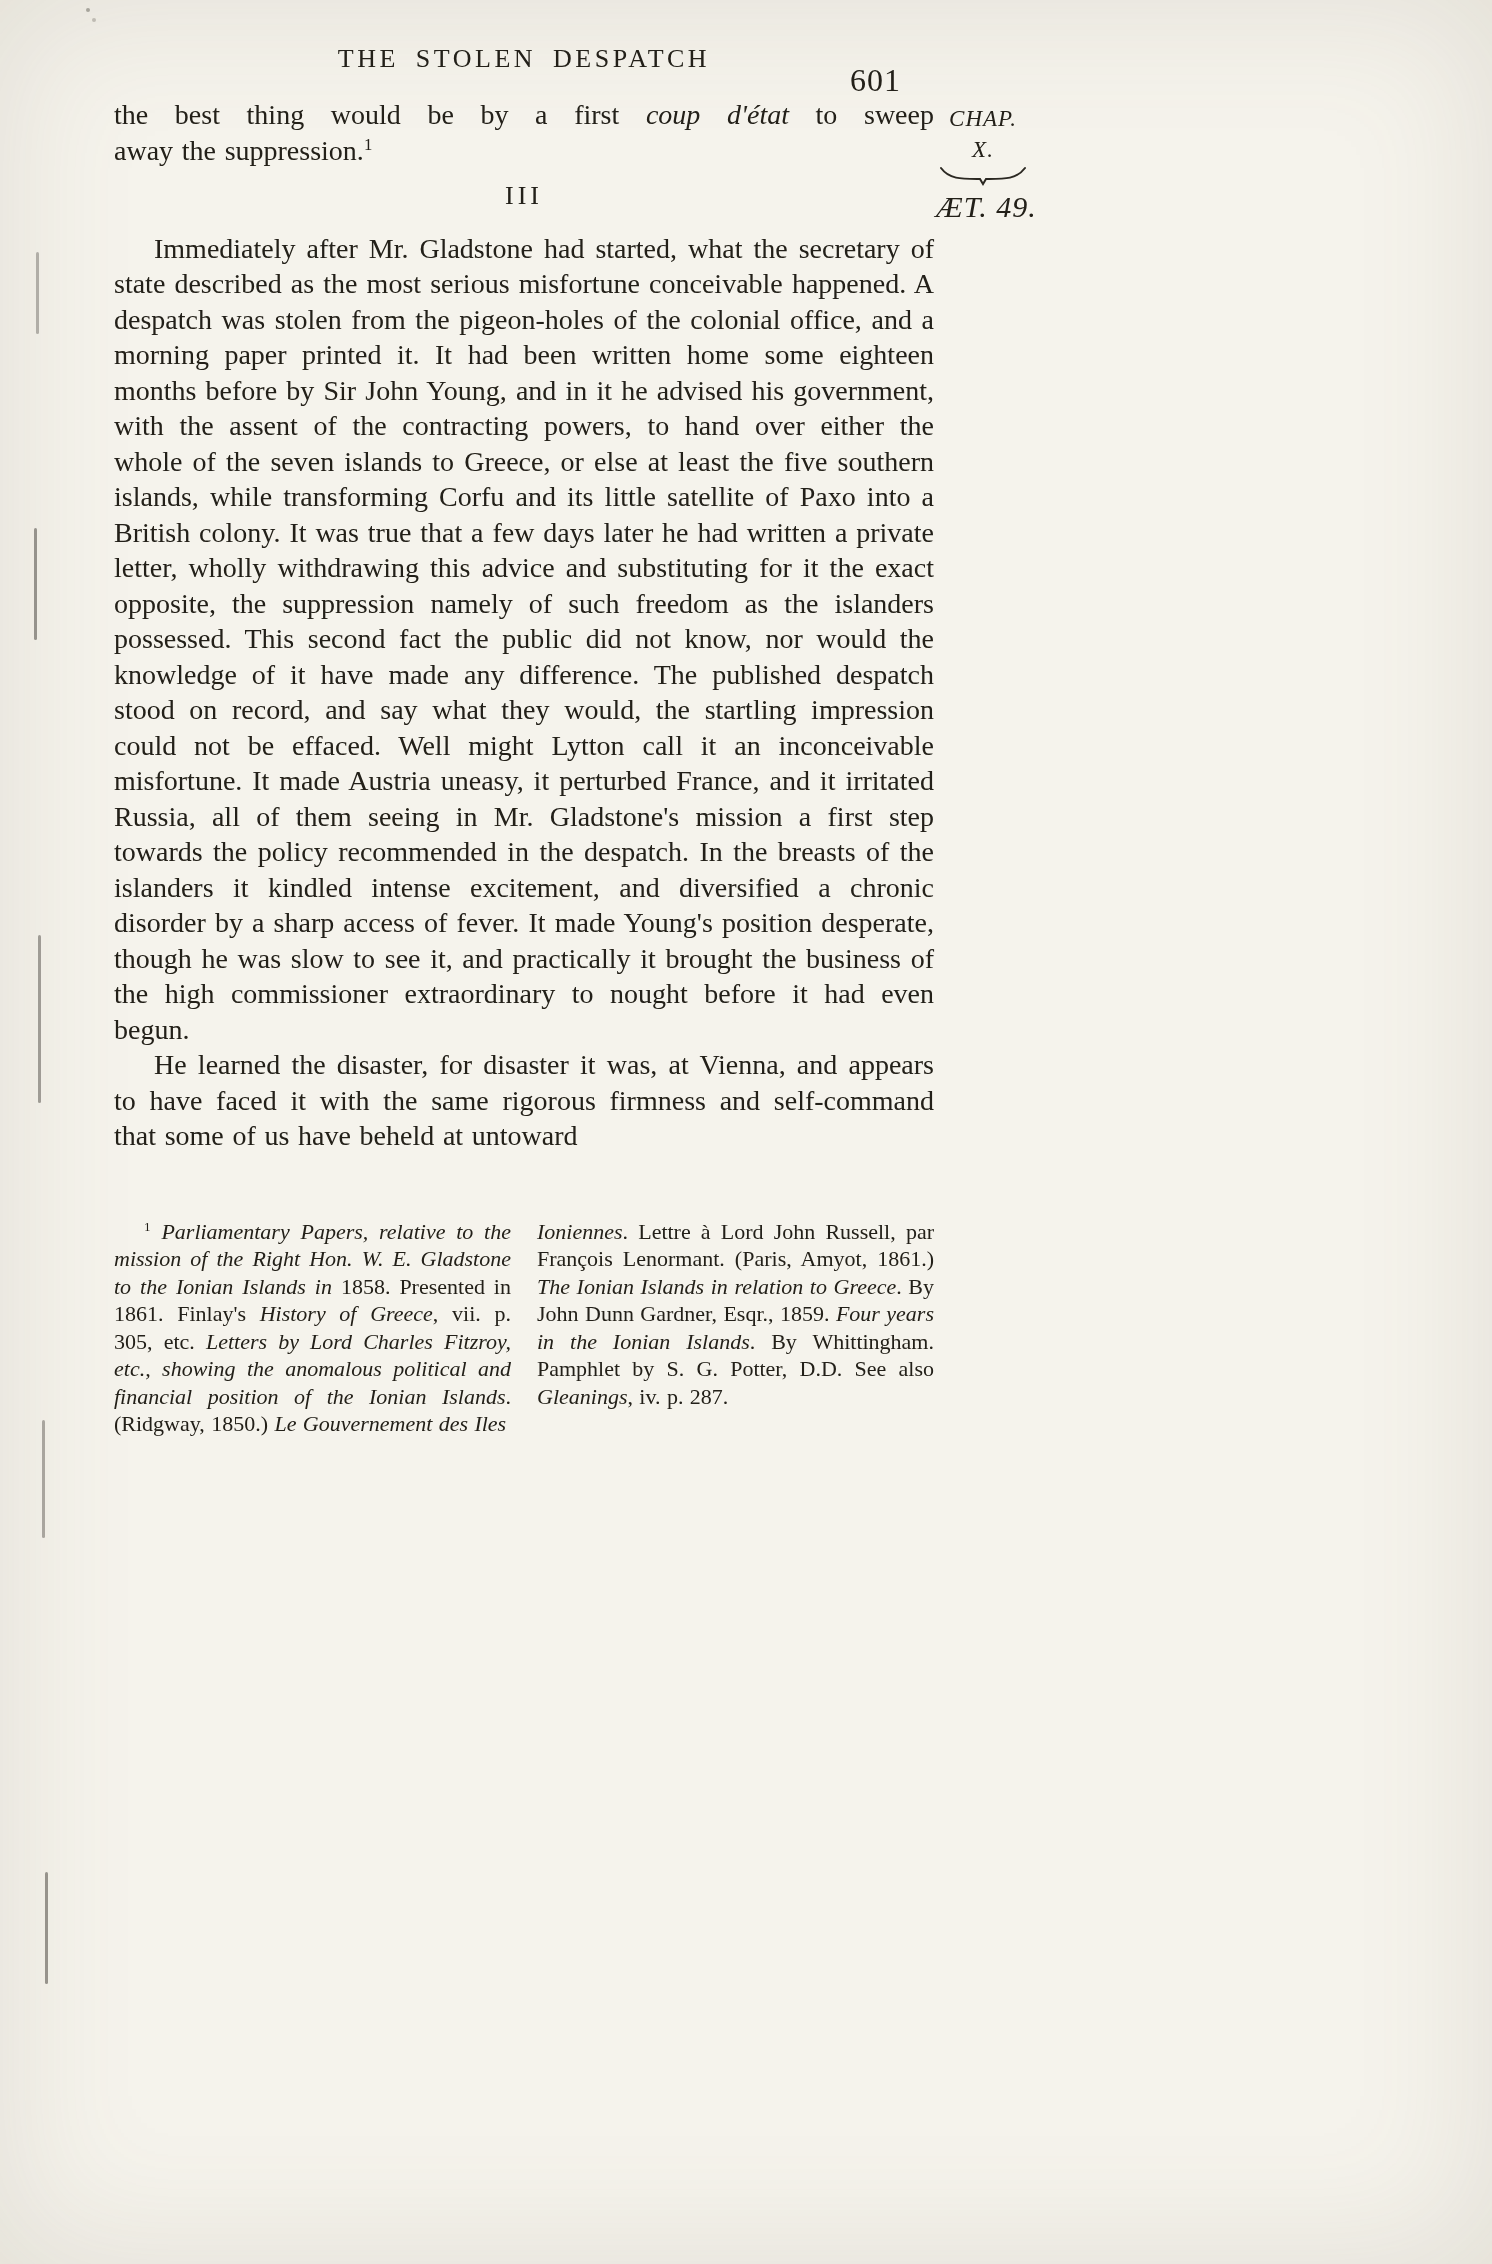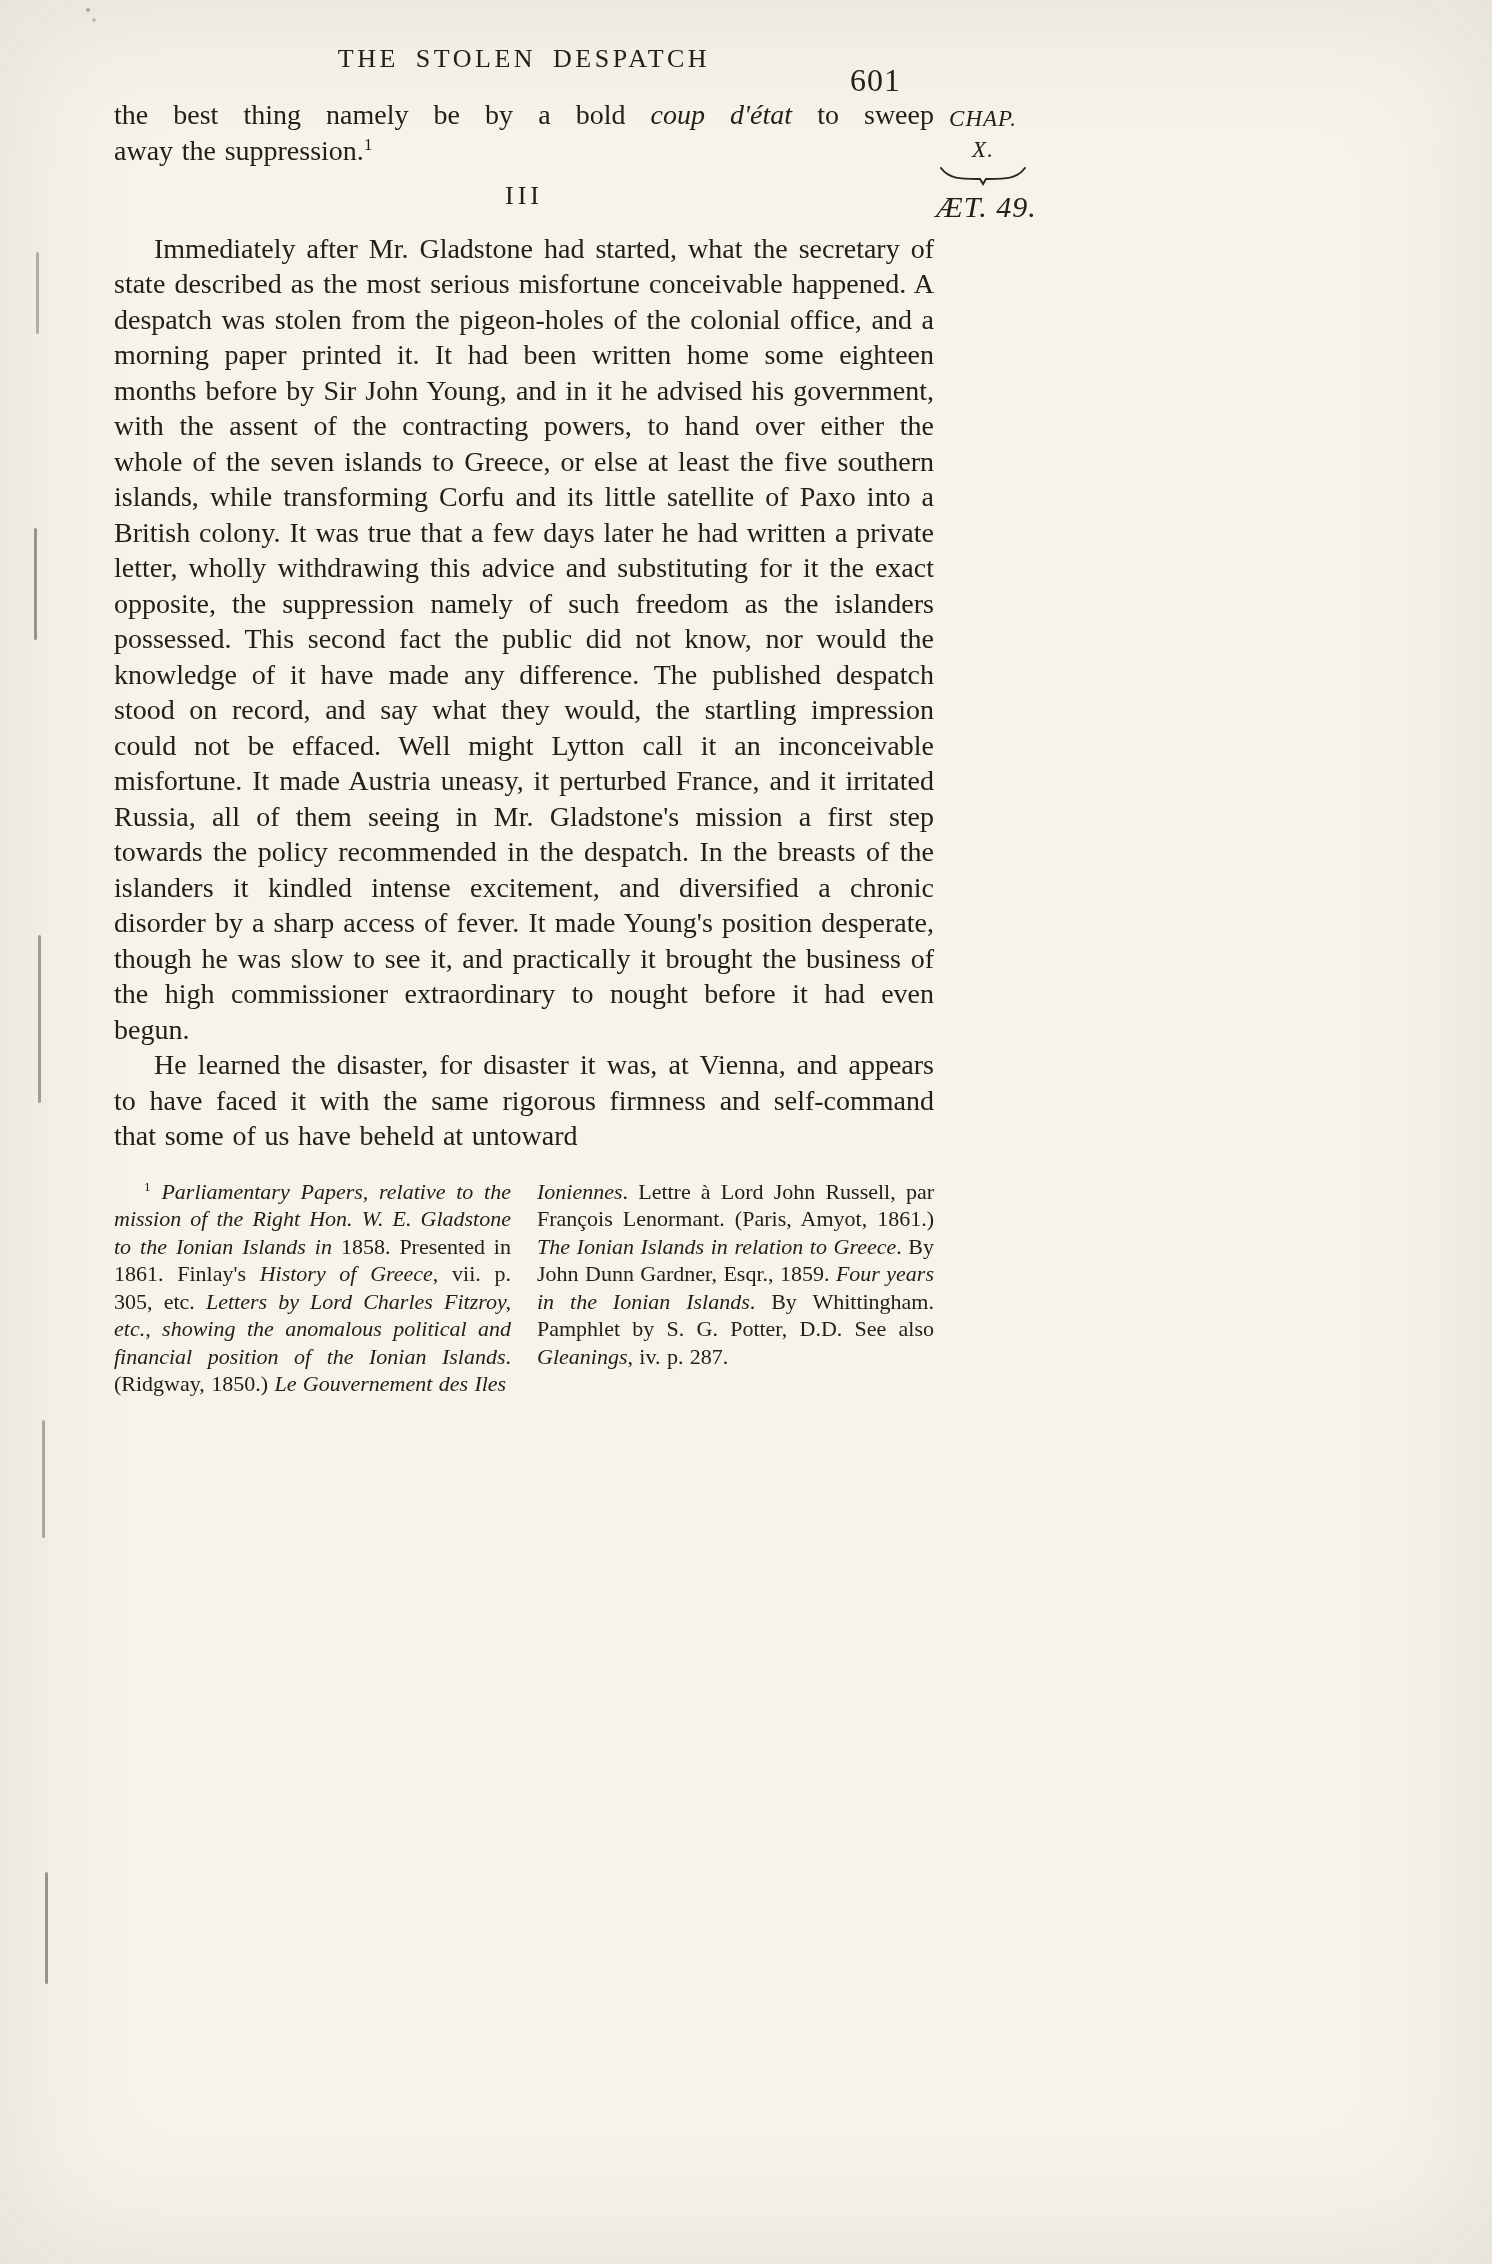--- a/index.html
+++ b/index.html
@@ -63,21 +63,21 @@
 
   
   .footnotes {
     display: flex;
     gap: 26px;
     margin-top: 24px;
     font-size: 22px;
     line-height: 27.5px;
     word-spacing: 0.04em;
   }
-  .fn-col { flex: 1; text-align: justify; }
+  .fn-col { flex: 1; text-align: justify; margin-top: 40px; }
   .fn-indent { text-indent: 30px; }
 
   
   .margin-notes {
     position: absolute;
     left: 936px;
     top: 106px;
     width: 94px;
     text-align: center;
     font-size: 23px;
@@ -127,21 +127,21 @@
       <svg width="88" height="20" viewBox="0 0 88 20" aria-hidden="true">
         <path d="M2,2 C10,13 22,13 38,13 L41,13 L44,18 L47,13 L50,13 C66,13 78,13 86,2" fill="none" stroke="#2b2822" stroke-width="2" stroke-linecap="round"></path>
       </svg>
     </span>
     <span class="line aetat">ÆT. 49.</span>
   </aside>
 
   <div class="main-col">
 
     <p>
-      <span class="intro-line justify-last"><span>the best thing namely be by a bold </span><span class="it">coup d'état</span><span> to sweep</span></span>
+      <span class="intro-line justify-last"><span>the best thing would be by a first </span><span class="it">coup d'état</span><span> to sweep</span></span>
       <span class="intro-line"><span>away the suppression.</span><span class="sup">1</span></span>
     </p>
 
     <h3 class="section-heading">III</h3>
 
     <p class="para">Immediately after Mr. Gladstone had started, what the secretary of state described as the most serious misfortune conceivable happened. A despatch was stolen from the pigeon-holes of the colonial office, and a morning paper printed it. It had been written home some eighteen months before by Sir John Young, and in it he advised his government, with the assent of the contracting powers, to hand over either the whole of the seven islands to Greece, or else at least the five southern islands, while transforming Corfu and its little satellite of Paxo into a British colony. It was true that a few days later he had written a private letter, wholly withdrawing this advice and substituting for it the exact opposite, the suppression namely of such freedom as the islanders possessed. This second fact the public did not know, nor would the knowledge of it have made any difference. The published despatch stood on record, and say what they would, the startling impression could not be effaced. Well might Lytton call it an inconceivable misfortune. It made Austria uneasy, it perturbed France, and it irritated Russia, all of them seeing in Mr. Gladstone's mission a first step towards the policy recommended in the despatch. In the breasts of the islanders it kindled intense excitement, and diversified a chronic disorder by a sharp access of fever. It made Young's position desperate, though he was slow to see it, and practically it brought the business of the high commissioner extraordinary to nought before it had even begun.</p>
 
     <p class="para">He learned the disaster, for disaster it was, at Vienna, and appears to have faced it with the same rigorous firmness and self-command that some of us have beheld at untoward</p>
 
     <div class="footnotes">

